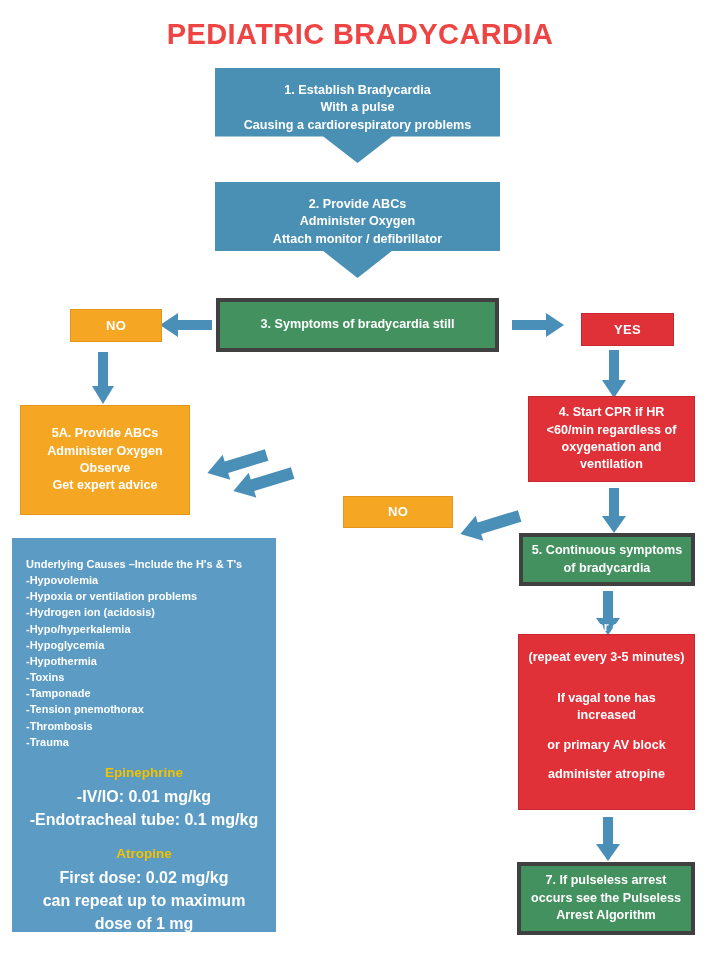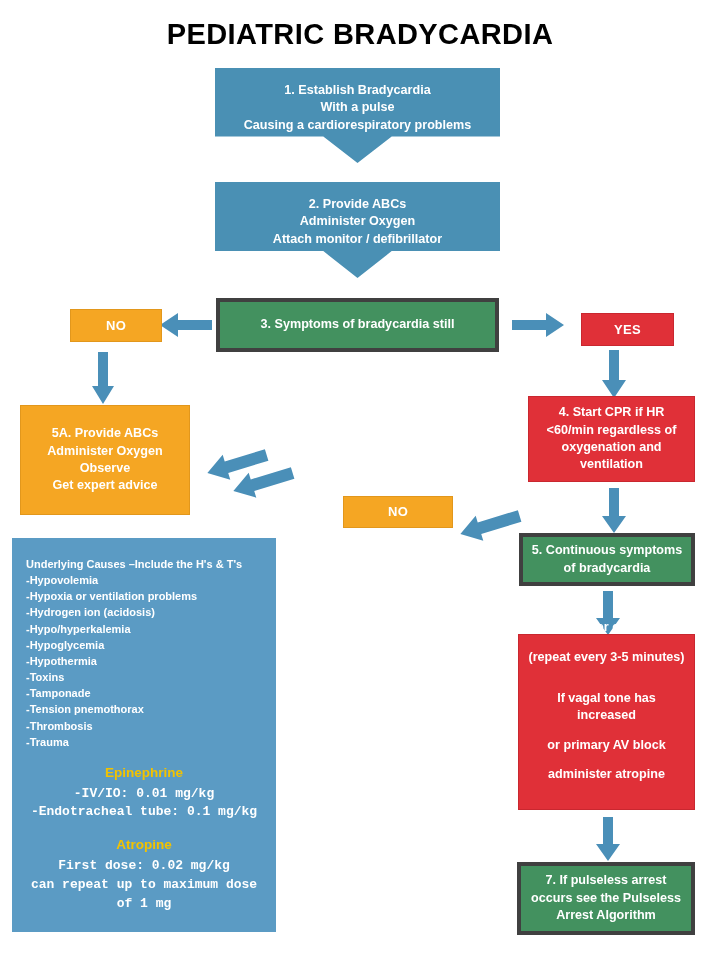--- a/index.html
+++ b/index.html
@@ -17,21 +17,21 @@
 
   
   .title {
     position: absolute;
     left: 0; top: 18px;
     width: 720px;
     text-align: center;
     font-size: 29px;
     font-weight: bold;
     letter-spacing: 0.4px;
-    color: #000000;
+    color: #ef4444;
   }
 
   
   .node {
     position: absolute;
     display: flex;
     flex-direction: column;
     align-items: center;
     justify-content: center;
     color: #ffffff;
@@ -78,24 +78,23 @@
   }
   .infobox .drug-name {
     display: block;
     color: #f2c200;
     font-size: 13.5px;
     font-weight: bold;
     margin-bottom: 2px;
   }
   .infobox .drug-line {
     display: block;
-    font-size: 13px;
+    font-size: 16px;
     line-height: 1.45;
     text-align: center;
-    font-family: Liberation Mono, monospace;
   }
 
   
   .arrow { position: absolute; }
   .arrow svg { display: block; overflow: visible; }
   .f14 { font-size: 12.6px; }
   .lbl { font-size: 13px; letter-spacing: 0.3px; margin-left: 13px; }
 </style>
 </head>
 <body>

